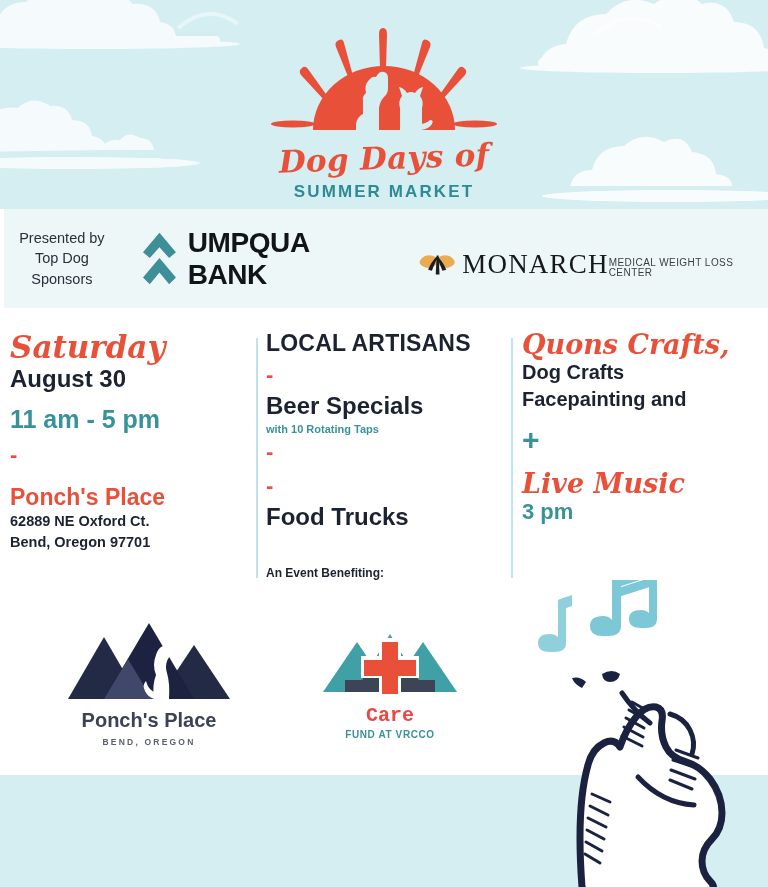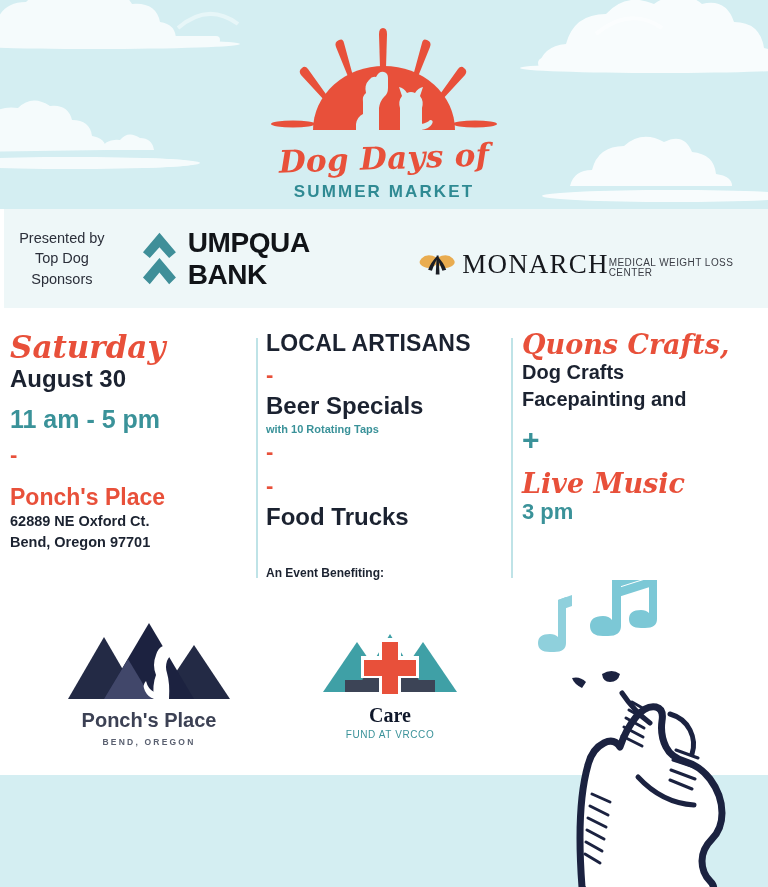--- a/index.html
+++ b/index.html
@@ -114,25 +114,25 @@
   .ponch-name{
     font-weight:700;color:#3c4154;font-size:20px;margin-top:4px;
     font-family:"Liberation Sans", sans-serif;
   }
   .ponch-city{
     font-weight:700;color:#5a6070;font-size:8.5px;letter-spacing:2.2px;margin-top:5px;
     font-family:"Liberation Sans", sans-serif;
   }
   .care-logo{position:absolute;left:315px;top:312px;width:150px;text-align:center;}
   .care-name{
-    font-weight:700;color:#0f172a;font-size:20px;margin-top:2px;
-    font-family:Liberation Serif, serif;
+    font-weight:700;color:#ef4444;font-size:20px;margin-top:2px;
+    font-family:Liberation Mono, monospace;
   }
   .care-sub{
-    font-weight:400;color:#3a9299;font-size:10px;letter-spacing:.6px;margin-top:2px;
+    font-weight:700;color:#3a9299;font-size:10px;letter-spacing:.6px;margin-top:2px;
     font-family:"Liberation Sans", sans-serif;
   }
 
   
   .bottom-band{position:absolute;left:0;top:775px;width:768px;height:112px;background:#d4eef2;}
 
   
   .dogart{position:absolute;left:520px;top:578px;width:248px;height:309px;}
   .notes{position:absolute;left:528px;top:580px;width:140px;height:100px;}
 </style>

